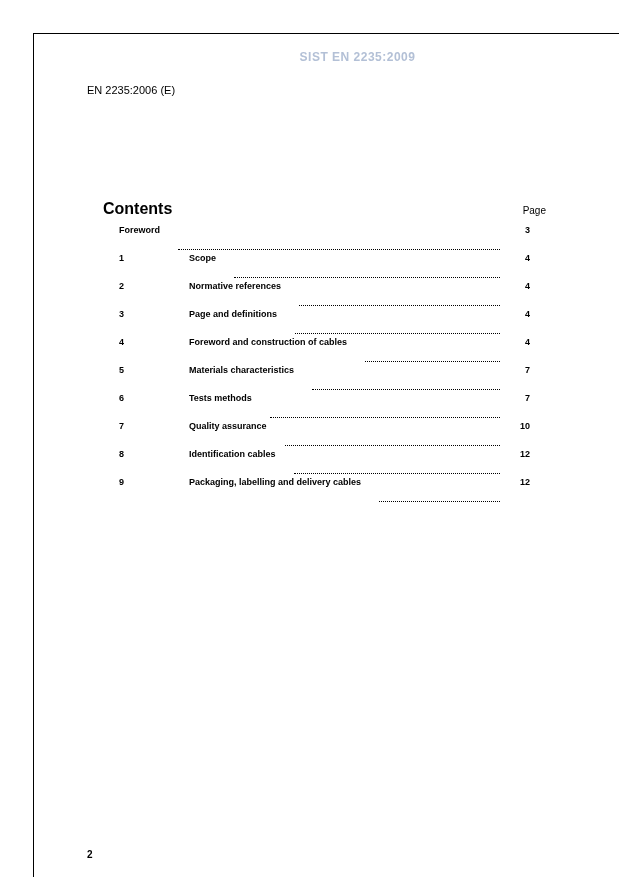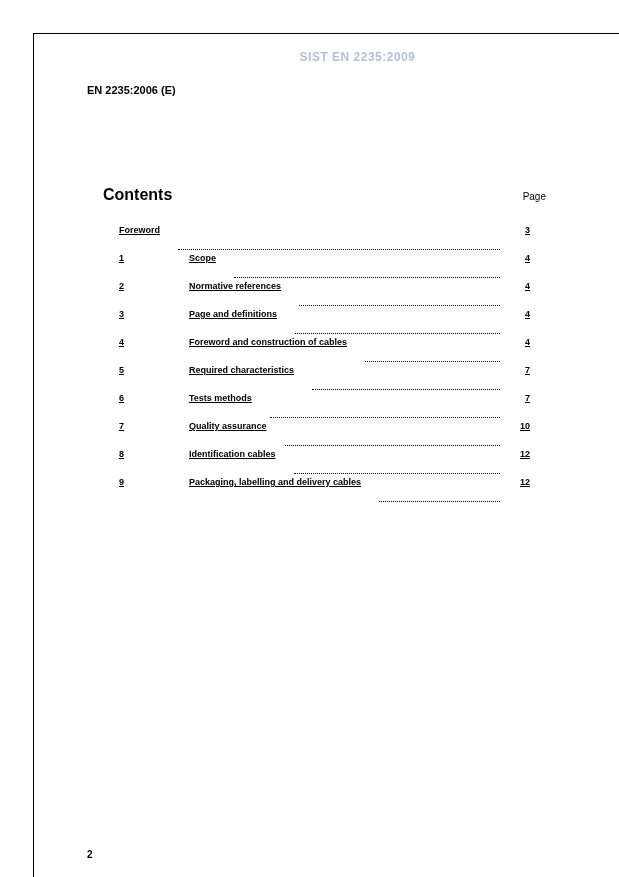--- a/index.html
+++ b/index.html
@@ -28,46 +28,45 @@
     font-size: 12px;
     font-weight: bold;
     color: #b3c0d6;
     letter-spacing: 0.5px;
   }
   .doc-ref {
     position: absolute;
     top: 34px;
     left: 37px;
     font-size: 11px;
-    font-weight: bold;
+    font-weight: normal;
   }
   .contents-header {
     position: absolute;
-    top: 120px;
+    top: 134px;
     left: 37px;
     right: 71px;
     display: flex;
     justify-content: space-between;
     align-items: flex-end;
   }
   .contents-title {
     font-size: 16px;
     font-weight: bold;
   }
   .page-col-label {
     font-size: 10px;
     color: #000000;
     padding-bottom: 2px;
   }
   .toc {
     position: absolute;
     top: 174px;
     left: 37px;
     right: 71px;
-    text-decoration: underline;
   }
   .toc-row {
     display: flex;
     align-items: flex-end;
     font-size: 9px;
     font-weight: bold;
     line-height: 12px;
     height: 12px;
     margin-bottom: 6px;
     cursor: default;
@@ -144,21 +143,21 @@
 
     <div class="toc-row">
       <span class="toc-num">4</span>
       <span class="toc-title">Foreword and construction of cables</span>
       <span class="toc-leader"></span>
       <span class="toc-page">4</span>
     </div>
 
     <div class="toc-row">
       <span class="toc-num">5</span>
-      <span class="toc-title">Required characteristics</span>
+      <span class="toc-title">Materials characteristics</span>
       <span class="toc-leader"></span>
       <span class="toc-page">7</span>
     </div>
 
     <div class="toc-row">
       <span class="toc-num">6</span>
       <span class="toc-title">Tests methods</span>
       <span class="toc-leader"></span>
       <span class="toc-page">7</span>
     </div>

